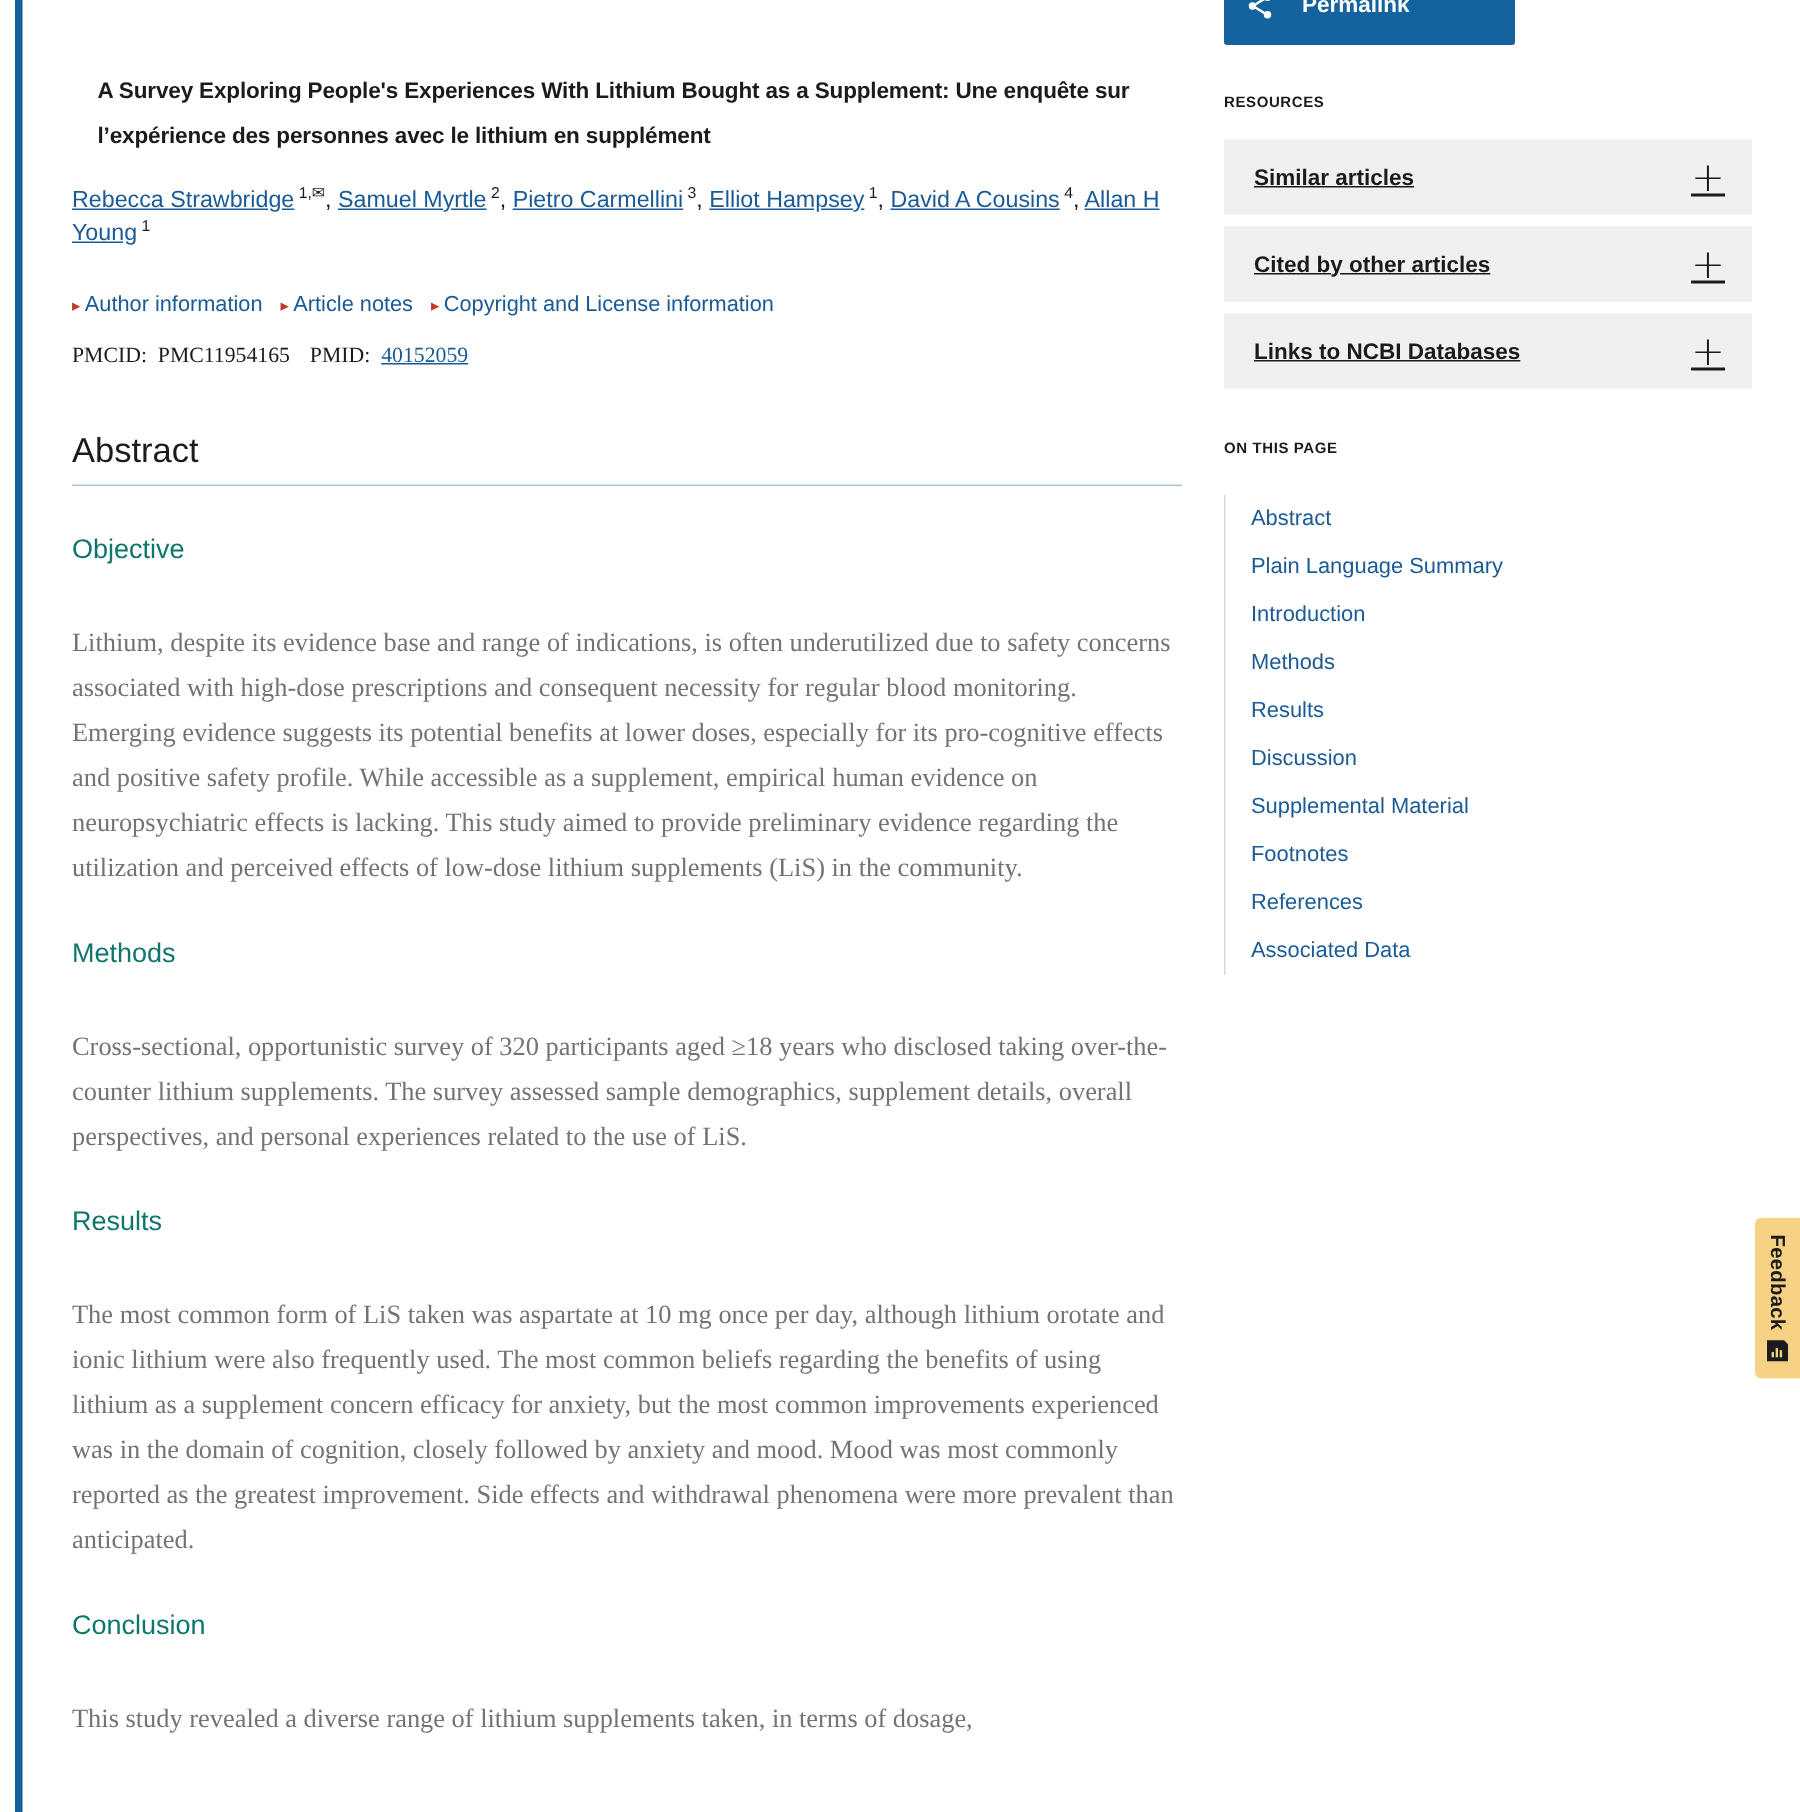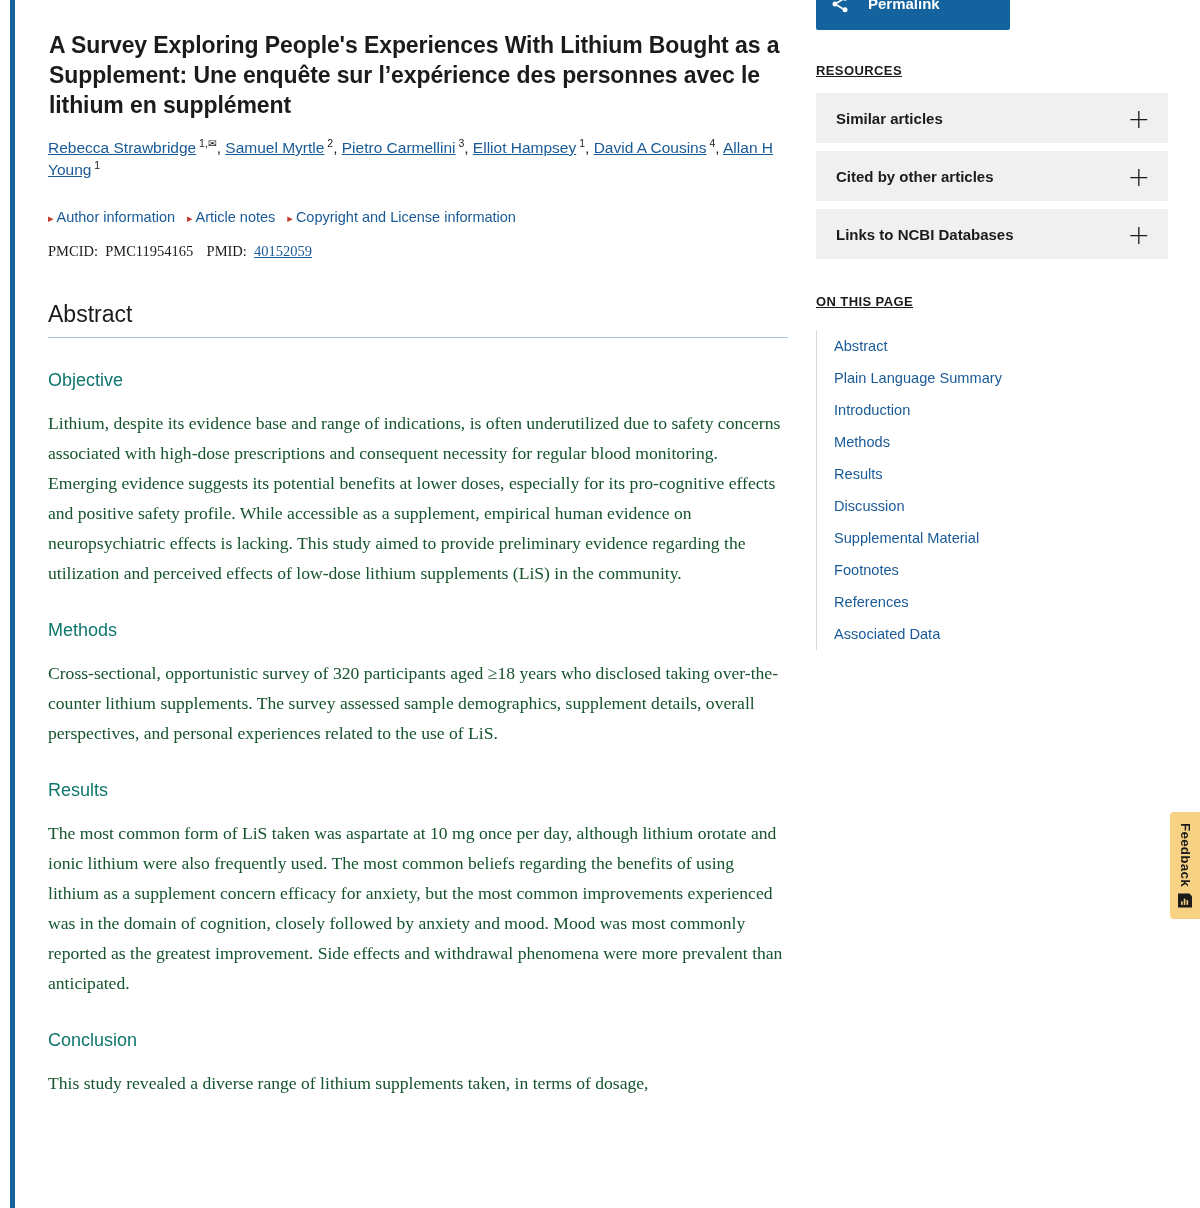--- a/index.html
+++ b/index.html
@@ -31,25 +31,25 @@
 
   
   .article-col {
     position: absolute;
     left: 48px; top: 0;
     width: 740px;
   }
 
   .article-title {
     font-family: "Liberation Sans", sans-serif;
-    font-size: 23px;
+    font-size: 15px;
     font-weight: bold;
     line-height: 30px;
     color: #1b1b1b;
-    margin: 1px;
+    margin: 17px;
     padding-top: 29px;
     letter-spacing: -0.1px;
   }
 
   .authors {
     margin-top: 17px;
     font-size: 15.5px;
     line-height: 22px;
     color: #1b1b1b;
   }
@@ -109,25 +109,25 @@
 
   .sub-heading {
     margin-top: 32px;
     font-size: 18px;
     font-weight: normal;
     color: #0f766e;
     font-family: "Liberation Sans", sans-serif;
   }
 
   .body-p {
-    margin-top: 17px;
+    margin-top: 36px;
     font-family: "Liberation Serif", serif;
     font-size: 17.6px;
     line-height: 30px;
-    color: #14532d;
+    color: #737373;
     text-align: left;
   }
 
   
   .sidebar {
     position: absolute;
     left: 816px; top: 0;
     width: 352px;
   }
 
@@ -150,40 +150,40 @@
   }
   .permalink-btn .share-ico {
     width: 20px; height: 20px;
     margin-right: 18px;
     flex: 0 0 auto;
     display: block;
   }
   .permalink-btn .plabel { padding-bottom: 1px; }
 
   .section-label {
-    font-size: 13px;
+    font-size: 10px;
     font-weight: bold;
     letter-spacing: 0.4px;
     color: #1b1b1b;
     text-transform: uppercase;
-    text-decoration: underline;
   }
 
   #resources-label { position: absolute; left: 0; top: 63px; }
 
   .res-list { position: absolute; left: 0; top: 93px; width: 352px; }
   .res-item {
     background: #f0f0f0;
     height: 50px;
     margin-bottom: 8px;
     display: flex;
     align-items: center;
     justify-content: space-between;
     padding: 0 18px 0 20px;
     cursor: pointer;
+    text-decoration: underline;
   }
   .res-item .rlabel {
     font-size: 15px;
     font-weight: bold;
     color: #1b1b1b;
   }
   .res-item .plus {
     font-size: 27px;
     font-weight: 300;
     line-height: 1;

